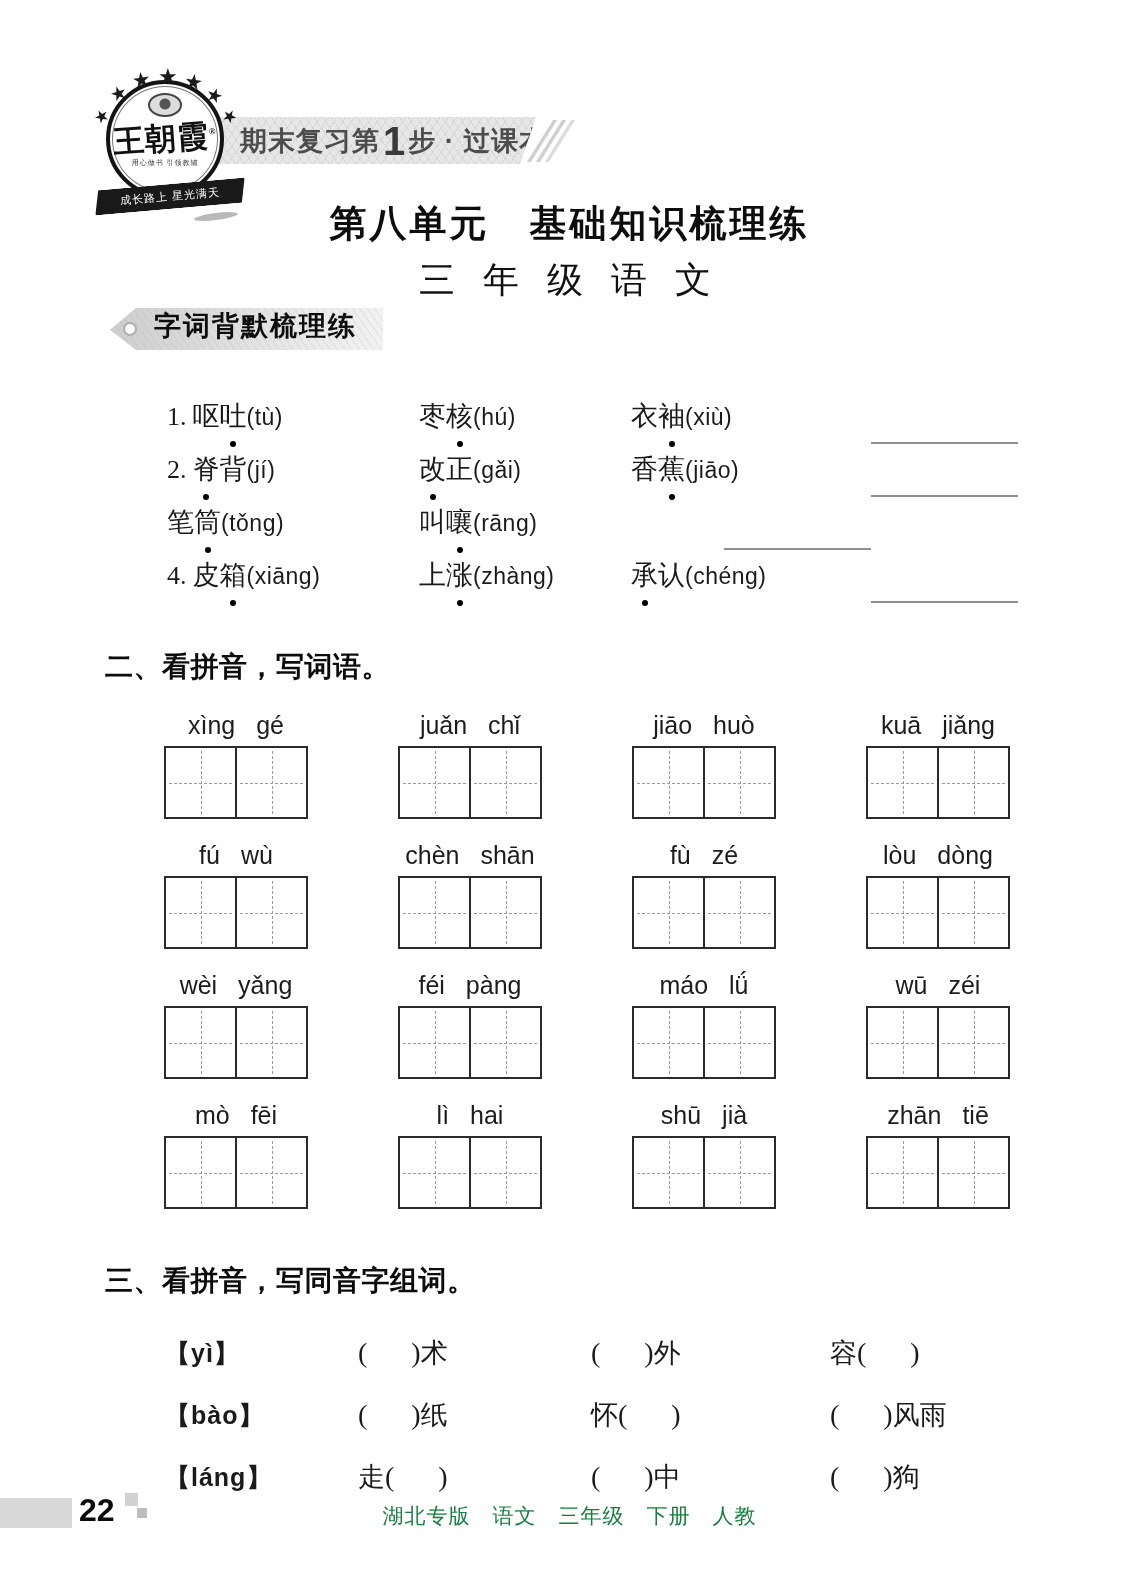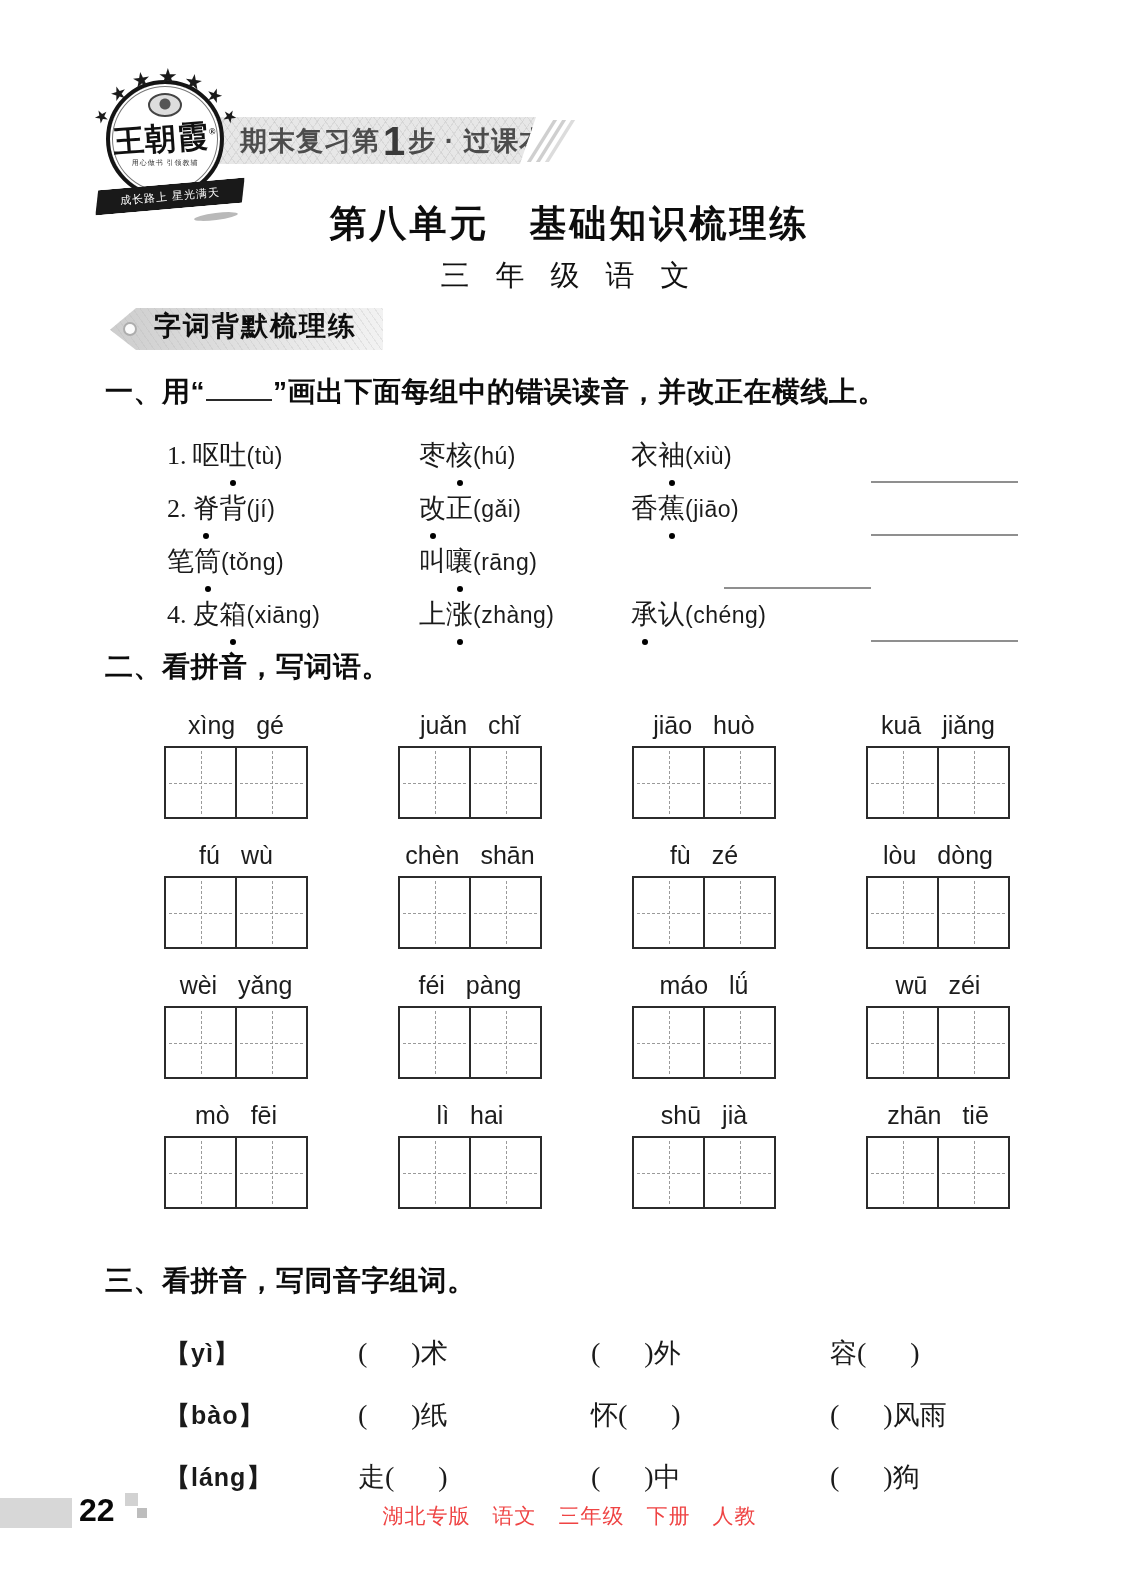--- a/index.html
+++ b/index.html
@@ -75,21 +75,21 @@
   .slash{ position:absolute; top:0; width:4px; height:42px; background:#cfcfcf; transform:skewX(-32deg); }
   .slash:nth-child(1){ left:0; } .slash:nth-child(2){ left:9px; } .slash:nth-child(3){ left:18px; background:#dcdcdc; }
 
   
   .title{
     position:absolute; left:0; right:0; top:199px; text-align:center;
     font-family:var(--sans); font-weight:900; font-size:37px; letter-spacing:3px; color:#0d0d0d;
   }
   .subtitle{
     position:absolute; left:0; right:0; top:256px; text-align:center;
-    font-family:var(--sans); font-weight:500; font-size:29px; letter-spacing:9px; color:#111;
+    font-family:var(--sans); font-weight:500; font-size:36px; letter-spacing:9px; color:#111;
   }
 
   
   .tag{
     position:absolute; left:110px; top:308px; height:42px; padding:0 26px 0 44px;
     background:
       repeating-linear-gradient(55deg, rgba(180,180,180,.25) 0 1px, transparent 1px 6px),
       linear-gradient(90deg,#cdcdcd,#e9e9e9 70%,#f2f2f2);
     clip-path:polygon(0 52%,26px 0,100% 0,100% 100%,26px 100%);
     display:flex; align-items:flex-start;
@@ -167,21 +167,21 @@
   
   .footer-bar{ position:absolute; left:0; top:1498px; width:72px; height:30px; background:#d7d7d7; }
   .page-num{
     position:absolute; left:79px; top:1492px;
     font-family:var(--sans); font-weight:700; font-size:32px; color:#090909;
   }
   .fsq1{ position:absolute; left:125px; top:1493px; width:13px; height:13px; background:#d2d2d2; }
   .fsq2{ position:absolute; left:137px; top:1508px; width:10px; height:10px; background:#bdbdbd; }
   .footer-info{
     position:absolute; left:0; right:0; top:1502px; text-align:center;
-    font-family:Liberation Mono, monospace; font-size:21px; color:#ef4444; letter-spacing:1px;
+    font-family:Liberation Mono, monospace; font-size:21px; color:#15803d; letter-spacing:1px;
   }
 </style>
 </head>
 <body>
 
 <div class="page">
 
   <div class="logo">
     <div class="badge">
       <span class="star s1">★</span>
@@ -212,21 +212,20 @@
 
   <div class="title">第八单元　基础知识梳理练</div>
   <div class="subtitle">三 年 级 语 文</div>
 
   <div class="tag">
     <span class="tag-hole"></span>
     <span>字词背默梳理练</span>
   </div>
 
   <div class="q1">
-    <div class="q-heading"><span>一、用“</span><span class="inline-blank"></span><span>”画出下面每组中的错误读音，并改正在横线上。</span></div>
     <div class="q1-rows" id="q1-rows">
         <div class="q1-row">
           <span class="word-item"><span class="row-num">1.</span><span class="char">呕</span><span class="char dotted">吐</span><span class="pinyin-note">(tù)</span></span>
           <span class="word-item"><span class="char">枣</span><span class="char dotted">核</span><span class="pinyin-note">(hú)</span></span>
           <span class="word-item"><span class="char">衣</span><span class="char dotted">袖</span><span class="pinyin-note">(xiù)</span></span>
           <span class="answer-line"></span>
         </div>
         <div class="q1-row">
           <span class="word-item"><span class="row-num">2.</span><span class="char dotted">脊</span><span class="char">背</span><span class="pinyin-note">(jí)</span></span>
           <span class="word-item"><span class="char dotted">改</span><span class="char">正</span><span class="pinyin-note">(gǎi)</span></span>

